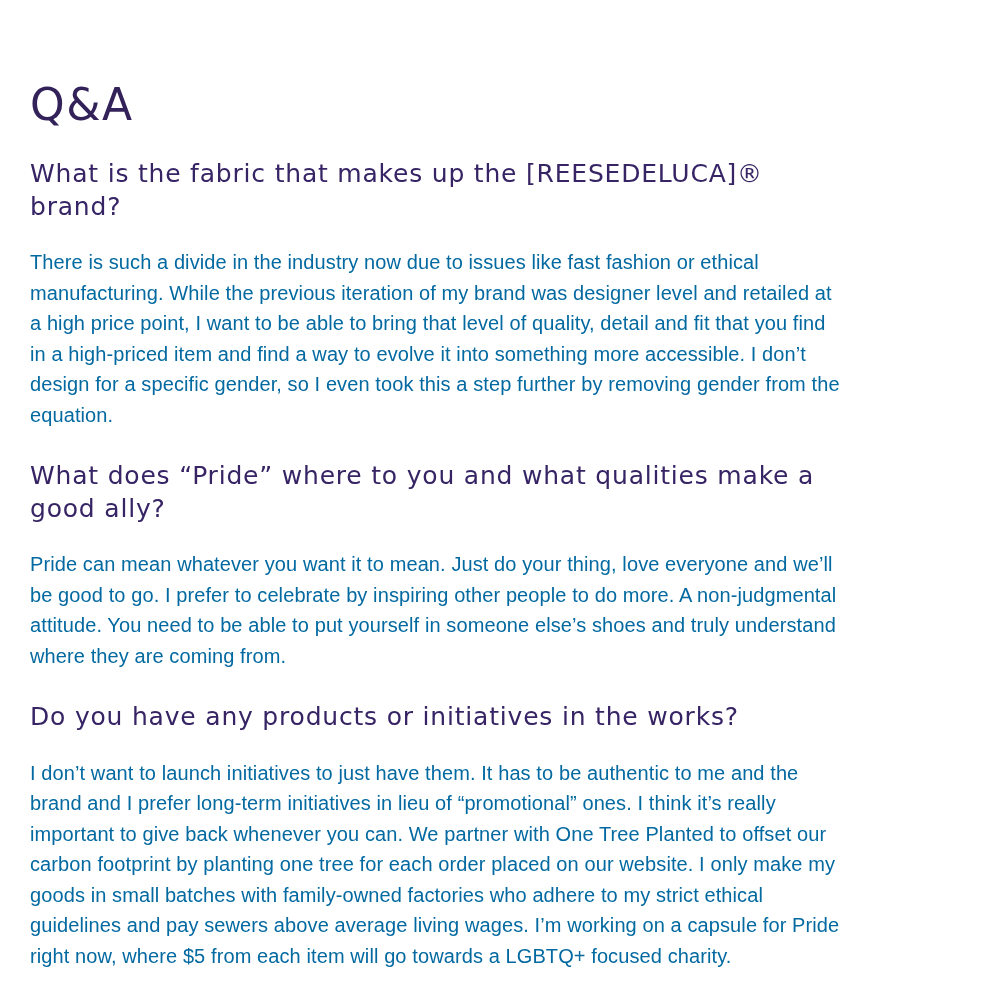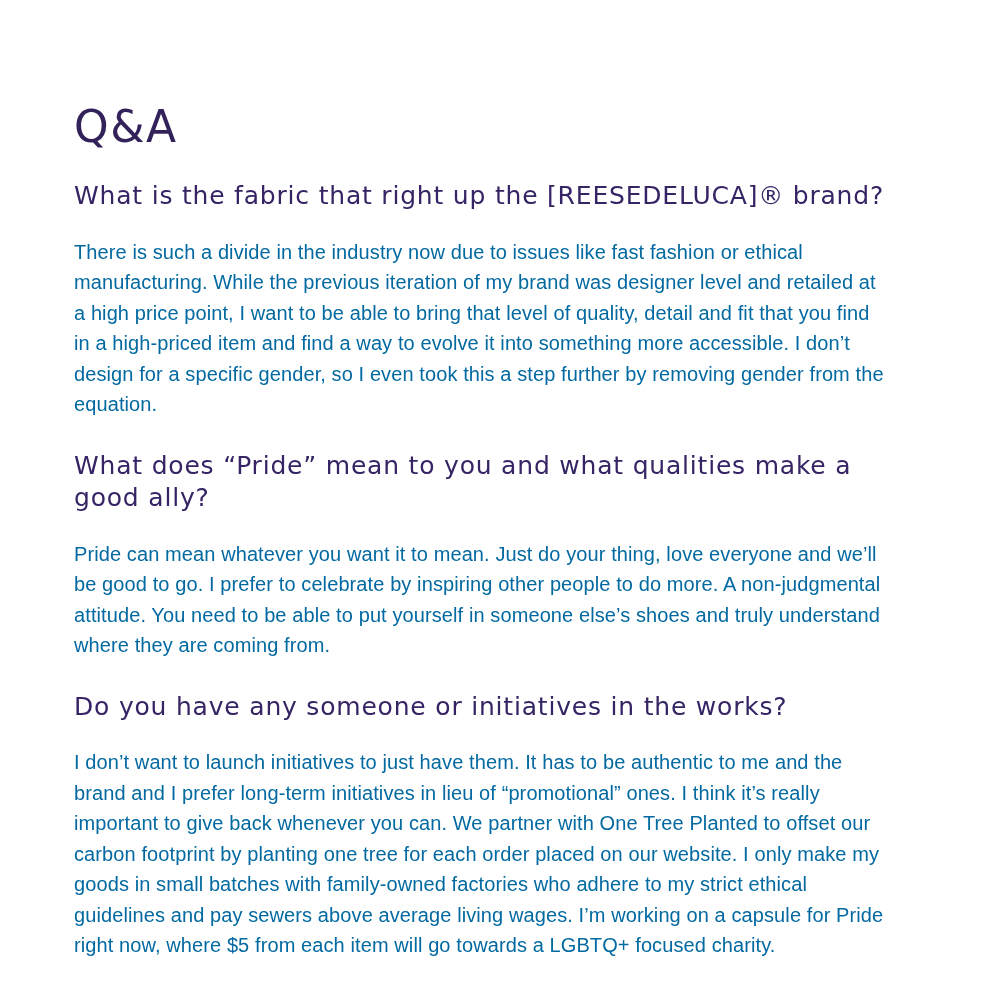--- a/index.html
+++ b/index.html
@@ -5,22 +5,21 @@
   * { margin: 0; padding: 0; box-sizing: border-box; }
   html, body {
     background: #ffffff;
     width: 1000px;
     font-family: "Liberation Sans", sans-serif;
   }
   .page {
     width: 876px;
     min-height: 1000px;
     background: #ffffff;
-    padding: 104px 32px 0 30px;
-    margin-left: 44px;
+    padding: 82px 32px 0 30px;
   }
   .page-title {
     font-family: "DejaVu Sans", sans-serif;
     font-weight: 400;
     font-size: 44px;
     line-height: 1.05;
     letter-spacing: 1.5px;
     color: #332259;
   }
   .question {
@@ -42,27 +41,27 @@
   }
 </style>
 </head>
 <body>
 
 <div class="page">
 
   <h1 class="page-title">Q&amp;A</h1>
 
   <section class="qa-section">
-    <h2 class="question">What is the fabric that right up the [REESEDELUCA]® brand?</h2>
+    <h2 class="question">What is the fabric that makes up the [REESEDELUCA]® brand?</h2>
     <p class="answer">There is such a divide in the industry now due to issues like fast fashion or ethical manufacturing. While the previous iteration of my brand was designer level and retailed at a high price point, I want to be able to bring that level of quality, detail and fit that you find in a high-priced item and find a way to evolve it into something more accessible. I don’t design for a specific gender, so I even took this a step further by removing gender from the equation.</p>
   </section>
 
   <section class="qa-section">
-    <h2 class="question">What does “Pride” mean to you and what qualities make a good ally?</h2>
+    <h2 class="question">What does “Pride” where to you and what qualities make a good ally?</h2>
     <p class="answer">Pride can mean whatever you want it to mean. Just do your thing, love everyone and we’ll be good to go. I prefer to celebrate by inspiring other people to do more. A non-judgmental attitude. You need to be able to put yourself in someone else’s shoes and truly understand where they are coming from.</p>
   </section>
 
   <section class="qa-section">
-    <h2 class="question">Do you have any someone or initiatives in the works?</h2>
+    <h2 class="question">Do you have any products or initiatives in the works?</h2>
     <p class="answer">I don’t want to launch initiatives to just have them. It has to be authentic to me and the brand and I prefer long-term initiatives in lieu of “promotional” ones. I think it’s really important to give back whenever you can. We partner with One Tree Planted to offset our carbon footprint by planting one tree for each order placed on our website. I only make my goods in small batches with family-owned factories who adhere to my strict ethical guidelines and pay sewers above average living wages. I’m working on a capsule for Pride right now, where $5 from each item will go towards a LGBTQ+ focused charity.</p>
   </section>
 
 </div>
 
 </body></html>

